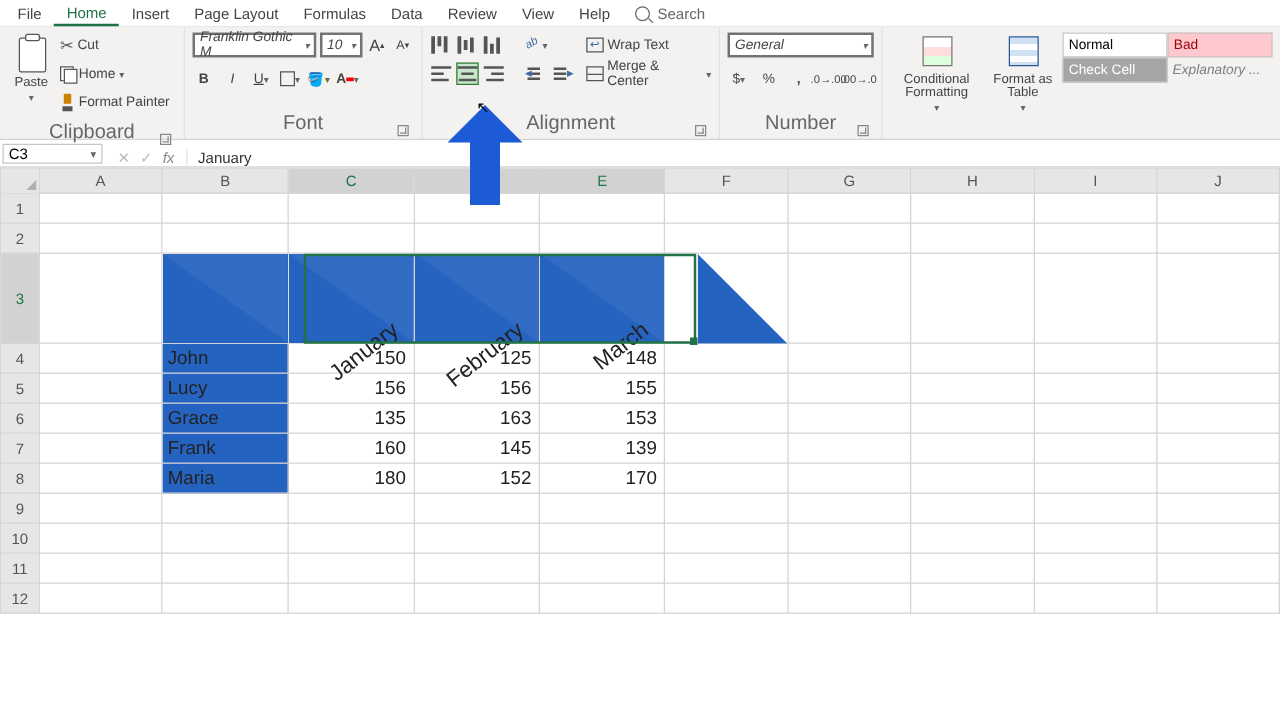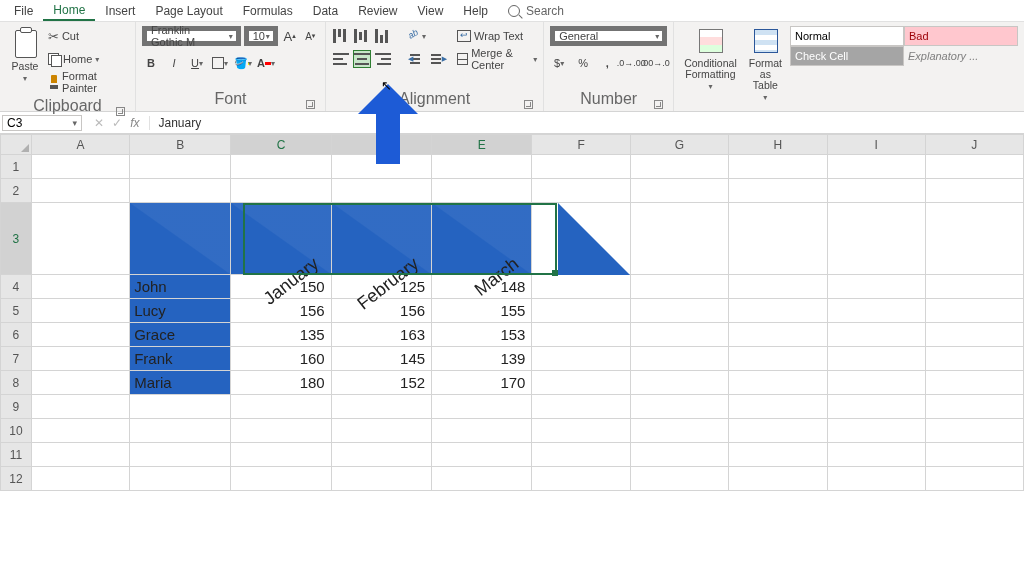--- a/index.html
+++ b/index.html
@@ -17,29 +17,29 @@
   .ribbon { display: flex; height: 90px; border-bottom: 1px solid #d4d4d4; background: #f3f2f1; }
   .group { border-right: 1px solid #e1e1e1; padding: 4px 6px 0 6px; position: relative; display: flex; flex-direction: column; }
   .group-body { flex: 1; display: flex; gap: 4px; }
   .group-title { text-align: center; font-size: 16px; color: #666; padding: 2px 0 3px 0; position: relative; }
   .dlaunch { position: absolute; right: 4px; bottom: 2px; width: 9px; height: 9px; border: 1px solid #888; }
   .dlaunch::after { content: ""; position: absolute; width: 4px; height: 4px; border-right: 1px solid #888; border-bottom: 1px solid #888; right: 1px; bottom: 1px; }
   .stackbtn { display: flex; flex-direction: column; align-items: center; font-size: 10.5px; color: #444; padding: 0 4px; gap: 2px; }
   .minirow { display: flex; align-items: center; gap: 3px; font-size: 11px; color: #444; margin-bottom: 3px; height: 20px; }
   .rowstack { display: flex; flex-direction: column; }
   .dd { font-size: 8px; color: #666; }
-  .combo { border: 5px solid #737373; background: #fff; font-size: 11px; height: 20px; display: flex; align-items: center; padding: 0 14px 0 4px; position: relative; }
+  .combo { border: 2px solid #737373; background: #fff; font-size: 11px; height: 20px; display: flex; align-items: center; padding: 0 14px 0 4px; position: relative; font-style: italic; }
   .combo::after { content: "▾"; position: absolute; right: 3px; font-size: 8px; color: #666; }
   .btnsq { width: 18px; height: 18px; display: flex; align-items: center; justify-content: center; color: #444; font-size: 11px; }
   .btnsq.sel { background: #c8e6c9; border: 1px solid #2e7d32; }
   .swatch { width: 14px; height: 3px; display: block; }
   .borders { width: 12px; height: 12px; border: 1px solid #555; display: inline-block; }
 
   
-  .stylecell { width: 114px; height: 20px; border: 1px solid #c8c6c4; font-size: 11px; display: flex; align-items: center; padding: 0 4px; }
+  .stylecell { width: 84px; height: 20px; border: 1px solid #c8c6c4; font-size: 11px; display: flex; align-items: center; padding: 0 4px; }
 
   
   .clip-icon-lg { width: 30px; height: 32px; position: relative; }
   .clip-icon-lg::before { content: ""; position: absolute; width: 20px; height: 26px; border: 1.5px solid #555; border-radius: 2px; left: 5px; top: 4px; background: #fff; }
   .clip-icon-lg::after { content: ""; position: absolute; width: 10px; height: 4px; border: 1.5px solid #555; border-radius: 2px; left: 10px; top: 1px; background: #fff; }
   .scissors { color:#555; font-size: 13px; }
   .copyic { width: 12px; height:12px; position:relative; }
   .copyic::before, .copyic::after { content:""; position:absolute; width:9px; height:10px; border:1px solid #555; background:#fff; }
   .copyic::before { left:0; top:0; }
   .copyic::after { left:3px; top:2px; }
@@ -72,21 +72,21 @@
   .merge-i{width:14px;height:12px;border:1px solid #555;position:relative}
   .merge-i::after{content:"";position:absolute;left:0;right:0;top:5px;height:1px;background:#555}
 
   .wrap-i{width:14px;height:12px;position:relative;border:1px solid #555}
   .wrap-i::after{content:"↩";position:absolute;font-size:9px;color:#3a6ea5;left:2px;top:-1px}
 
   .angle-i{width:14px;height:14px;position:relative}
   .angle-i::before{content:"ab";position:absolute;font-size:9px;transform:rotate(-30deg);color:#3a6ea5;font-style:italic}
 
   
-  .fbar { display: flex; height: 22px; border-bottom: 1px solid #d4d4d4; font-size: 12px; align-items: center; background:#fff; }
+  .fbar { display: flex; height: 22px; border-bottom: 1px solid #d4d4d4; font-size: 12px; align-items: flex-end; background:#fff; }
   .namebox { width: 80px; border: 1px solid #c8c6c4; margin: 2px; padding: 0 4px; display:flex; align-items:center; position:relative; background:#fff; }
   .namebox::after { content:"▾"; position:absolute; right:4px; font-size:9px; color:#666; }
   .fbtns { display:flex; align-items:center; gap:8px; padding:0 10px; color:#bbb; border-right:1px solid #e1e1e1; }
   .fxlabel { font-style: italic; color:#888; }
   .formula-input { flex:1; padding: 0 8px; display:flex; align-items:center; color:#333; }
 
   
   .gridwrap { position:relative; height:444px; }
   table.grid { border-collapse: collapse; table-layout: fixed; }
   table.grid th, table.grid td { border: 1px solid #d4d4d4; font-size: 15px; font-weight:normal; color:#222; }

